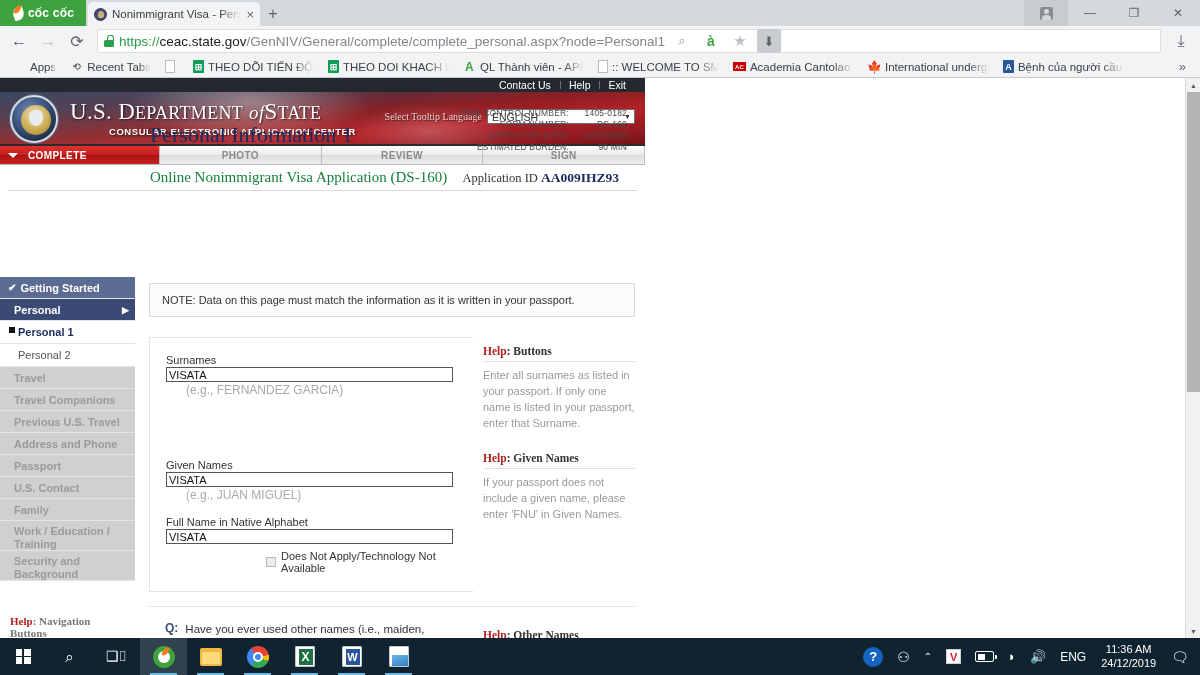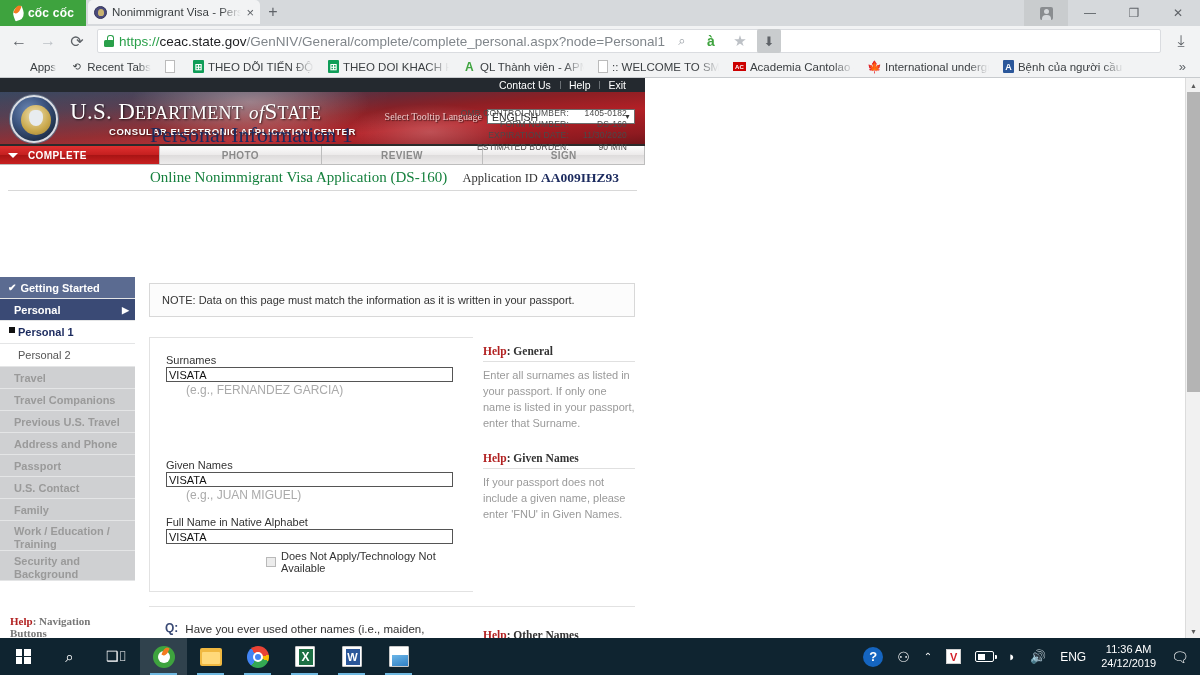--- a/index.html
+++ b/index.html
@@ -7,21 +7,21 @@
   body {
     font-family: "Liberation Sans", sans-serif;
     background:#ffffff;
     -webkit-font-smoothing:antialiased;
   }
 
   
   #browser { width:1200px; height:638px; background:#d6d9dc; position:relative; }
 
   
-  .tabstrip { height:26px; background:#d6d9dc; display:flex; align-items:flex-start; position:relative; }
+  .tabstrip { height:26px; background:#d6d9dc; display:flex; align-items:flex-end; position:relative; }
   .coccoc-logo {
     width:86px; height:26px; background:#3ea33e;
     display:flex; align-items:center; justify-content:center; gap:2px;
     position:relative; overflow:hidden;
   }
   .coccoc-leaf { width:14px; height:16px; position:relative; flex:0 0 auto; }
   .coccoc-leaf:before {
     content:""; position:absolute; left:1px; top:2px; width:11px; height:13px;
     background:#fff; border-radius:60% 10% 60% 10%; transform:rotate(-20deg);
   }
@@ -566,21 +566,21 @@
                 <div class="cbrow">
                   <span class="cbox"></span>
                   <span class="cblabel">Does Not Apply/Technology Not Available</span>
                 </div>
 
               </div>
 
               <div class="helpcol">
                 <div class="helpblk">
                   <div class="helpttl">
-                    <b>Help</b><span>: General</span>
+                    <b>Help</b><span>: Buttons</span>
                   </div>
                   <div class="helptxt">Enter all surnames as listed in your passport. If only one name is listed in your passport, enter that Surname.</div>
                 </div>
                 <div class="helpblk">
                   <div class="helpttl">
                     <b>Help</b><span>: Given Names</span>
                   </div>
                   <div class="helptxt">If your passport does not include a given name, please enter 'FNU' in Given Names.</div>
                 </div>
               </div>

